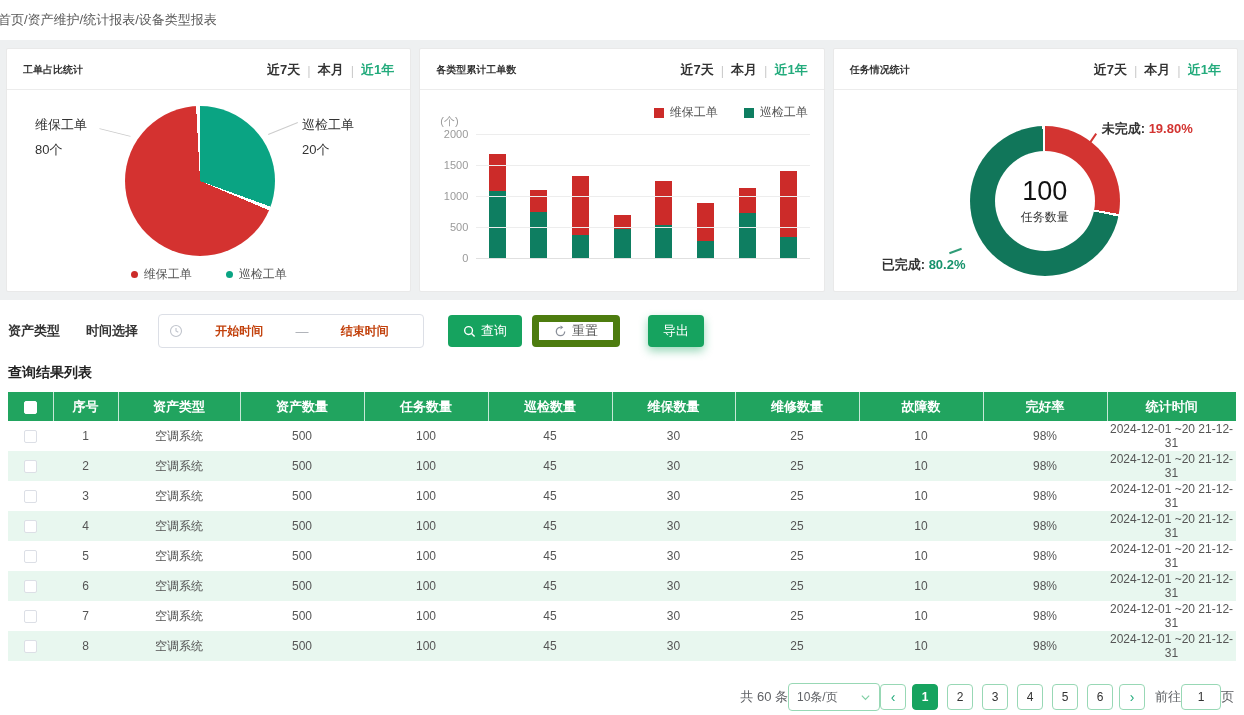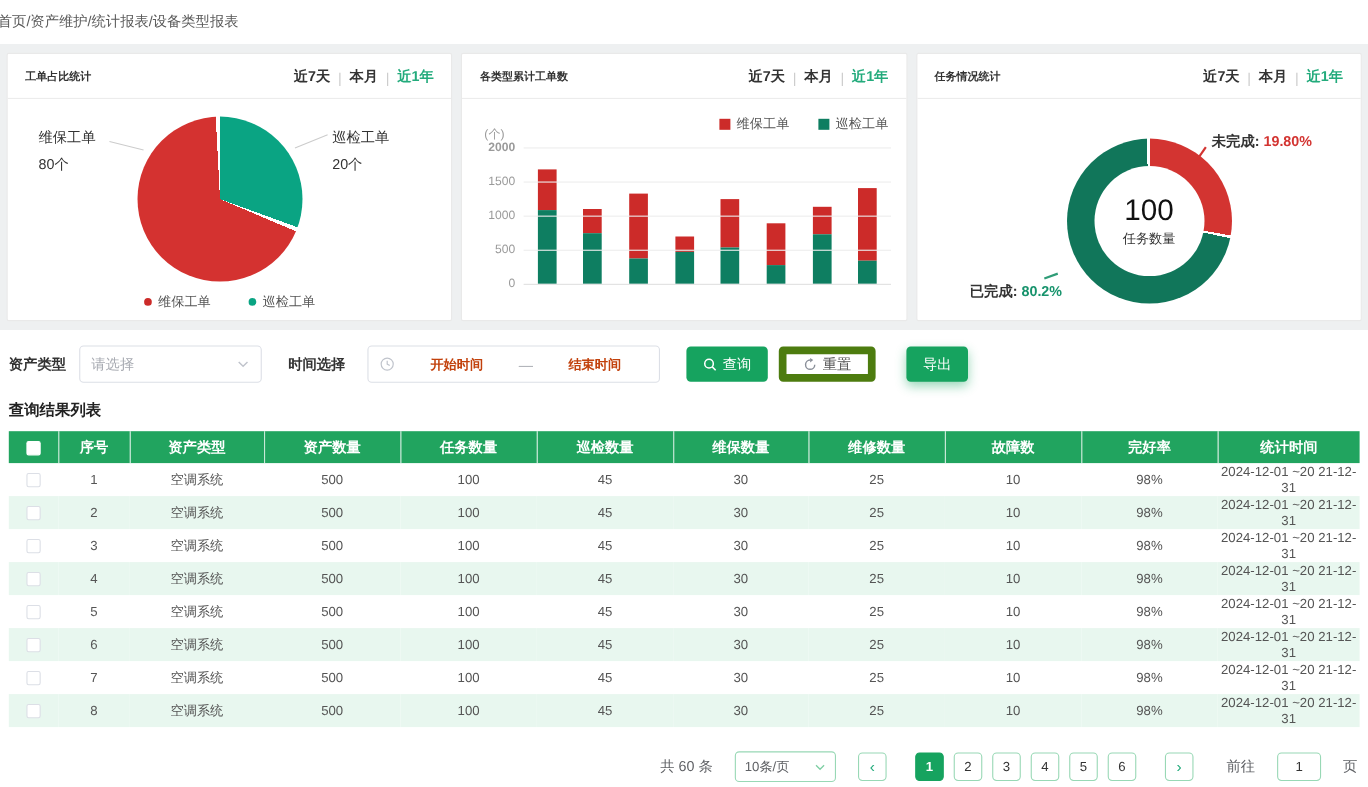--- a/index.html
+++ b/index.html
@@ -77,21 +77,21 @@
   .section-title { font-size:14px; font-weight:bold; color:#222; padding:16px 8px 10px 8px; }
   .result-table { width:1228px; margin:0 8px; border-collapse:collapse; table-layout:fixed; }
   .result-table th { background:#21a45f; color:#fff; font-size:13px; font-weight:bold; height:29px; border-right:1px solid rgba(255,255,255,.75); text-align:center; }
   .result-table th:last-child { border-right:none; }
   .result-table td { font-size:12px; color:#555; height:30px; text-align:center; }
   .result-table tr.stripe td { background:#e8f7ef; }
   .checkbox { width:13px; height:13px; border:1px solid #dcdfe6; border-radius:2px; background:#fff; display:inline-block; vertical-align:middle; cursor:pointer; }
   .checkbox.header-cb { background:#fff; border:1px solid #fff; }
 
   
-  .pagination { display:flex; align-items:center; justify-content:flex-end; gap:20px; padding:22px 10px 0 0; font-size:13px; color:#606266; }
+  .pagination { display:flex; align-items:center; justify-content:flex-end; gap:0; padding:22px 10px 0 0; font-size:13px; color:#606266; }
   .page-size-box { width:92px; height:28px; border:1px solid #98d8b5; border-radius:4px; display:flex; align-items:center; justify-content:space-between; padding:0 8px; cursor:pointer; }
   .page-size-box span { font-size:12px; color:#606266; }
   .pg-btn { min-width:26px; height:26px; border:1px solid #98d8b5; border-radius:4px; background:#fff; color:#333;
     display:inline-flex; align-items:center; justify-content:center; font-size:12px; cursor:pointer; }
   .pg-btn.active { background:#16a35f; border-color:#16a35f; color:#fff; font-weight:bold; }
   .pg-arrow { color:#23ab7c; font-size:14px; }
   .goto-input { width:40px; height:26px; border:1px solid #98d8b5; border-radius:4px; text-align:center; font-size:12px; color:#333; outline:none; }
   .pages-wrap { display:flex; gap:9px; margin:0 6px; }
 </style>
 </head>
@@ -199,21 +199,21 @@
           </div>
       <div class="gridline axis-zero" style="top: 124px;"></div>
           <div class="tick-label" style="top: 118px;">0</div>
           <div class="gridline" style="top: 93px;"></div>
           <div class="tick-label" style="top: 87px;">500</div>
           <div class="gridline" style="top: 62px;"></div>
           <div class="tick-label" style="top: 56px;">1000</div>
           <div class="gridline" style="top: 31px;"></div>
           <div class="tick-label" style="top: 25px;">1500</div>
           <div class="gridline" style="top: 0px;"></div>
-          <div class="tick-label" style="top: -6px; font-weight: bold;">2000</div>
+          <div class="tick-label" style="top: -6px;">2000</div>
         </div>
     </div>
   </div>
 
   <div class="card">
     <div class="card-header">
       <span class="card-title">任务情况统计</span>
       <span class="time-filters">
         <span class="tf">近7天</span>
           <span class="sep">|</span>
@@ -238,26 +238,20 @@
         <span class="pct-green">80.2%</span>
       </div>
       <div class="slash red"></div>
       <div class="slash green"></div>
     </div>
   </div>
 </div>
 
 <div class="filter-row">
   <span class="filter-label">资产类型</span>
-  <div class="select-box">
-    <span class="placeholder">请选择</span>
-    <svg width="12" height="12" viewBox="0 0 12 12">
-      <polyline points="2,4 6,8 10,4" fill="none" stroke="#c0c4cc" stroke-width="1.3"></polyline>
-    </svg>
-  </div>
 
   <span class="filter-label" style="margin-left:14px">时间选择</span>
   <div class="date-box">
     <svg width="14" height="14" viewBox="0 0 14 14">
       <circle cx="7" cy="7" r="5.5" fill="none" stroke="#c0c4cc" stroke-width="1.1"></circle>
       <polyline points="7,4 7,7 9.3,8.2" fill="none" stroke="#c0c4cc" stroke-width="1.1"></polyline>
     </svg>
     <span class="ph">开始时间</span>
     <span class="date-sep">—</span>
     <span class="ph">结束时间</span>

